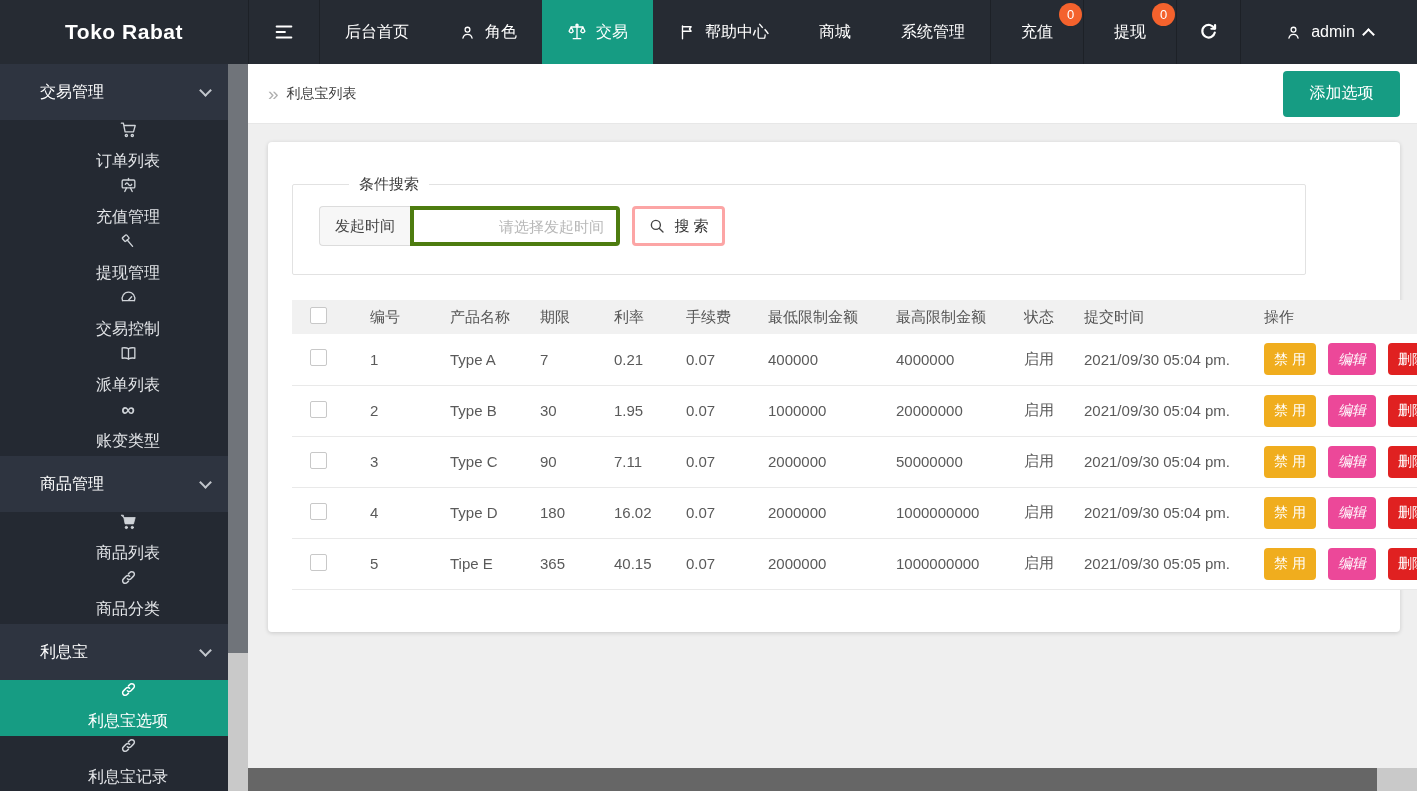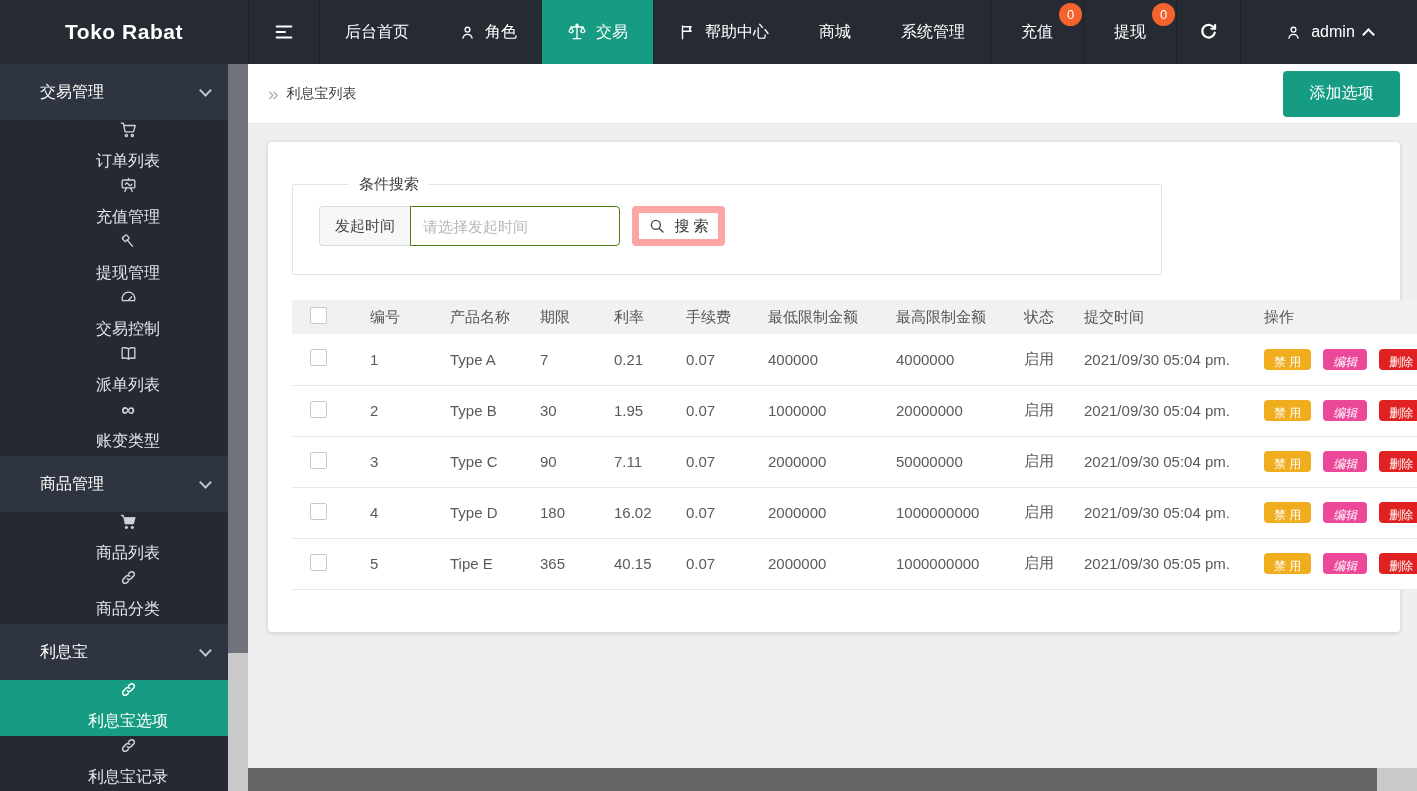--- a/index.html
+++ b/index.html
@@ -35,33 +35,33 @@
 
   
   .main { position:absolute; top:64px; left:248px; right:0; bottom:0; background:#efefef; }
   .breadbar { height:60px; background:#fff; display:flex; align-items:center; padding:0 17px 0 20px; border-bottom:1px solid #e7e7e7; }
   .crumb-arrows { color:#b0b0b0; font-size:19px; margin-right:8px; }
   .crumb-title { color:#3c3c3c; font-size:14px; }
   .add-btn { margin-left:auto; width:117px; height:46px; background:#169c83; color:#fff; font-size:16px; border:none; border-radius:4px; cursor:pointer; font-family:inherit; }
 
   .card { position:relative; margin:18px 0 0 20px; width:1132px; height:490px; background:#fff; border-radius:4px; box-shadow:0 1px 4px rgba(0,0,0,.16); padding:33px 0 0 24px; }
 
-  fieldset.search-box { width:870px; height:100px; border:1px solid #e2e2e2; border-radius:2px; padding:0 0 12px 26px; }
+  fieldset.search-box { width:1014px; height:100px; border:1px solid #e2e2e2; border-radius:2px; padding:0 0 12px 26px; }
   fieldset.search-box legend { margin-left:30px; padding:0 10px; font-size:15px; color:#3f3f3f; }
   .search-row { display:flex; align-items:center; margin-top:12px; }
   .addon-label { height:40px; display:flex; align-items:center; padding:0 15px; background:#f7f7f7; border:1px solid #dcdcdc; border-right:none; border-radius:4px 0 0 4px; font-size:15px; color:#444; }
-  .date-input { width:210px; height:40px; border:1px solid #4d7c0f; border-radius:0 4px 4px 0; padding:0 12px; font-size:15px; color:#4d7c0f; outline:none; font-family:inherit; }
+  .date-input { width:210px; height:40px; border:4px solid #4d7c0f; border-radius:0 4px 4px 0; padding:0 12px; font-size:15px; color:#4d7c0f; outline:none; font-family:inherit;text-align:right; }
   .date-input::placeholder { color:#b8b8b8; }
-  .search-btn { margin-left:12px; height:40px; width:93px; background:#fff; border:7px solid #fca5a5; border-radius:4px; display:flex; align-items:center; justify-content:center; gap:8px; font-size:15px; color:#333; cursor:pointer; font-family:inherit; }
+  .search-btn { margin-left:12px; height:40px; width:93px; background:#fff; border:3px solid #fca5a5; border-radius:4px; display:flex; align-items:center; justify-content:center; gap:8px; font-size:15px; color:#333; cursor:pointer; font-family:inherit; }
 
   table.grid { border-collapse:collapse; table-layout:fixed; width:1154px; margin-top:25px; }
   table.grid th { height:34px; background:#f1f1f1; font-weight:400; font-size:15px; color:#555; text-align:left; padding-left:18px; white-space:nowrap; }
   table.grid td { height:51px; font-size:15px; color:#5a5a5a; text-align:left; padding-left:18px; border-bottom:1px solid #e9e9e9; background:#fff; white-space:nowrap; }
   .cb { width:17px; height:17px; border:1px solid #c8c8c8; border-radius:2px; background:#fff; cursor:pointer; }
-  .act-btn { display:inline-block; height:21px; line-height:27px; padding:0 10px; border:none; border-radius:4px; color:#fff; font-size:12px; margin-right:12px; cursor:pointer; white-space:nowrap; font-family:inherit; }
+  .act-btn { display:inline-block; height:32px; line-height:27px; padding:0 10px; border:none; border-radius:4px; color:#fff; font-size:14px; margin-right:12px; cursor:pointer; white-space:nowrap; font-family:inherit; }
   .act-disable { background:#f0ad1e; }
   .act-edit { background:#ec4899;font-style:italic; }
   .act-delete { background:#e02121; margin-right:0; }
 
   
   .hscroll { position:absolute; left:0; right:0; bottom:0; height:23px; background:#c9c9c9; z-index:26; }
   .hscroll-thumb { width:1129px; height:100%; background:#666; }
 
   svg { display:block; }
 </style>

